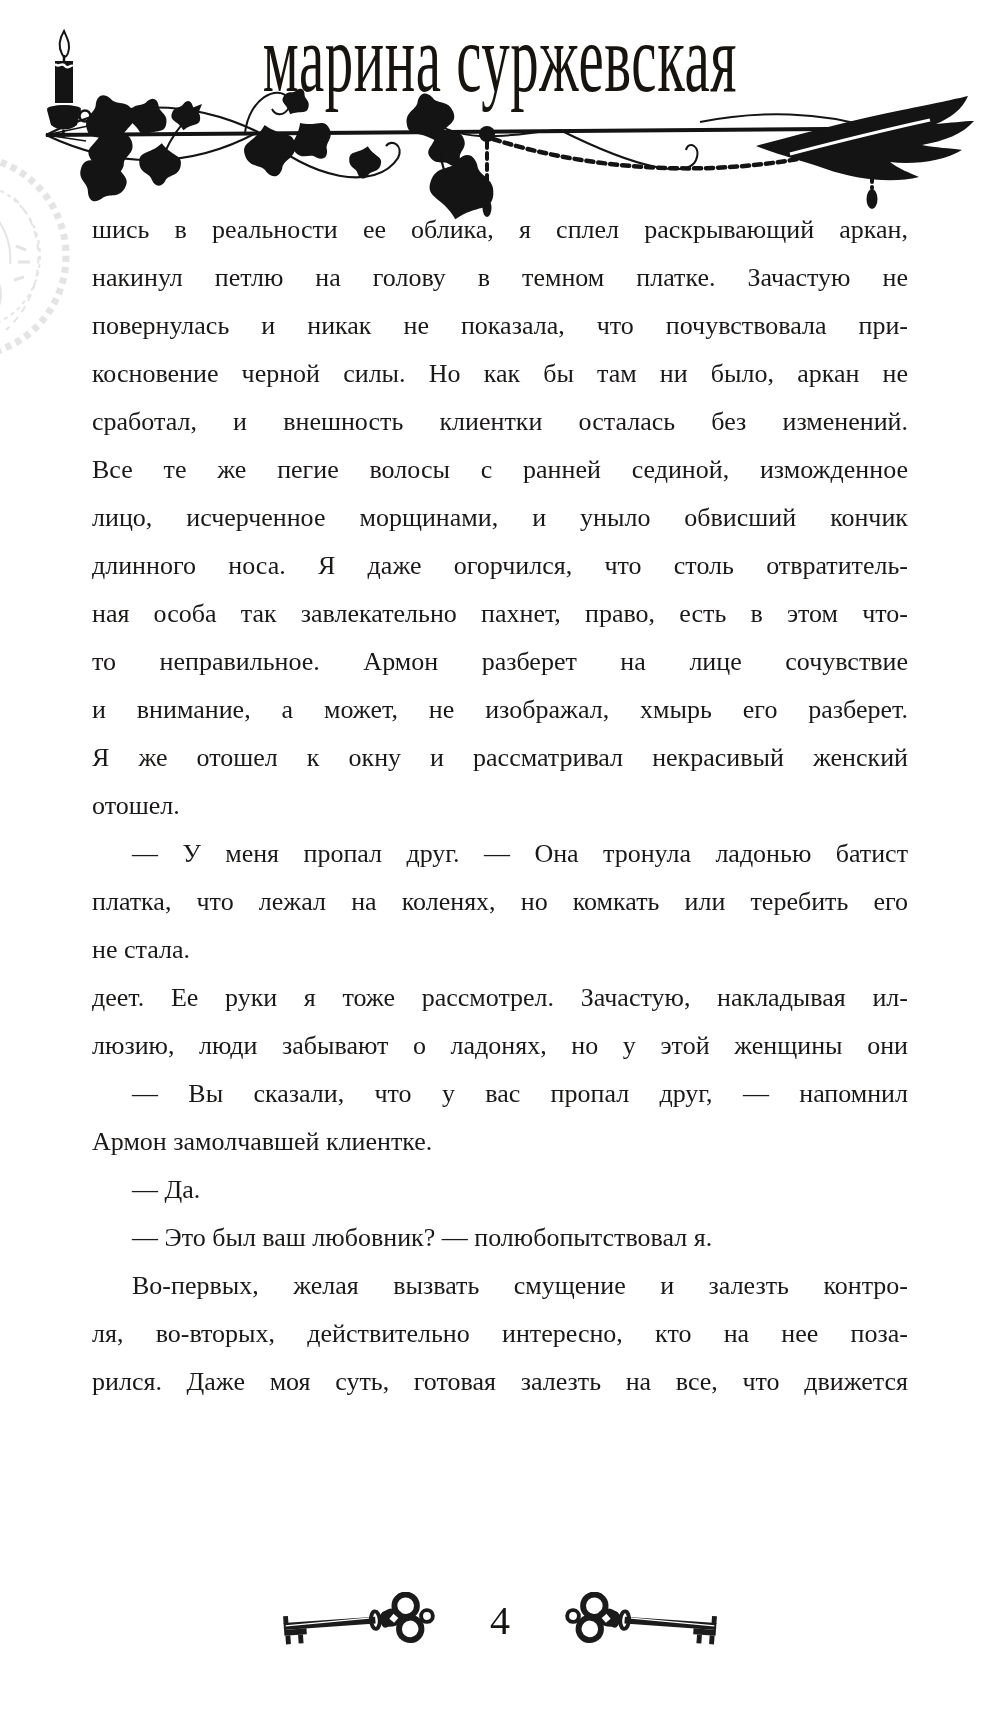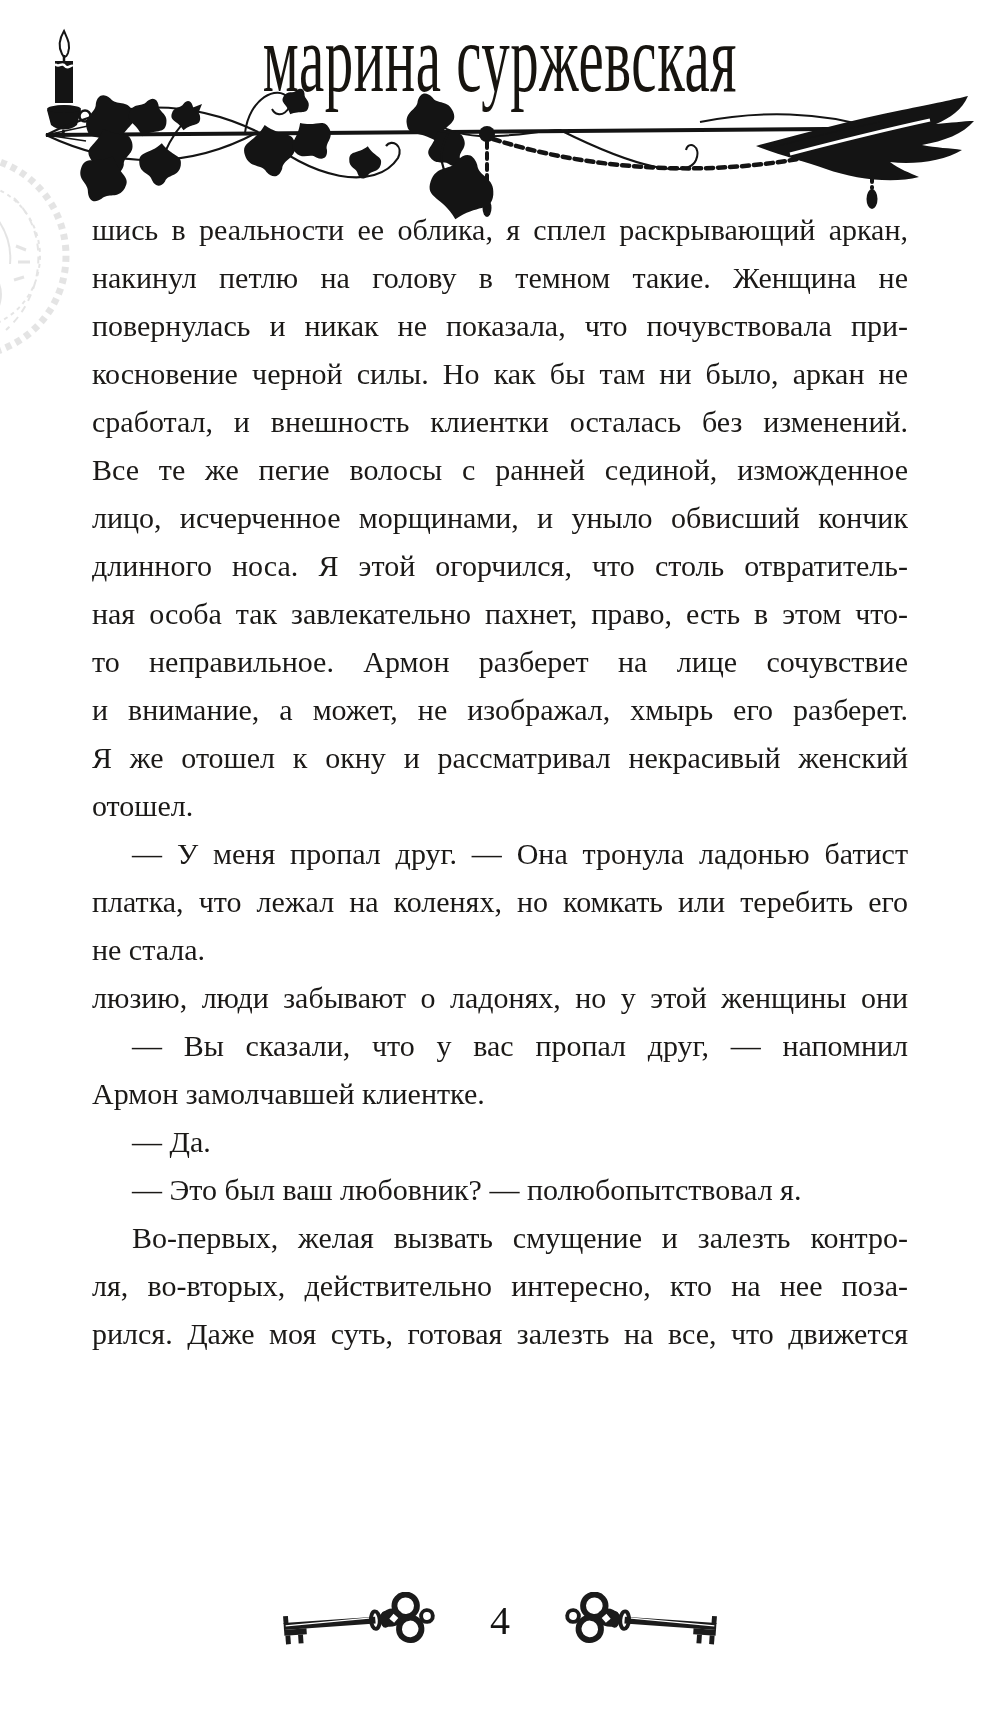--- a/index.html
+++ b/index.html
@@ -13,21 +13,21 @@
   .title-row { position:absolute; top:9px; left:0; width:1000px; text-align:center; }
   .title {
     display:inline-block; font-size:98px; line-height:1; white-space:nowrap;
     letter-spacing:1px; color:#17140f;
     transform:scaleX(0.58); transform-origin:center;
   }
   
   .ornament { position:absolute; top:28px; left:0; width:1000px; height:200px; }
   .stamp { position:absolute; top:138px; left:-6px; width:170px; height:240px; opacity:0.20; }
   
-  .text-block { position:absolute; top:206px; left:92px; width:816px; font-size:30px; }
+  .text-block { position:absolute; top:206px; left:92px; width:816px; font-size:26px; }
   .line { height:48px; line-height:48px; text-align:justify; text-align-last:left; overflow:hidden; }
   .line.fill { text-align-last:justify; }
   .line.indent { text-indent:40px; }
   
   .footer {
     position:absolute; top:1592px; left:0; width:1000px;
     display:flex; justify-content:center; align-items:center; gap:52px;
   }
   .key-svg { width:166px; height:62px; }
   .page-num { font-size:40px; line-height:1; color:#151413; padding-bottom:4px; }
@@ -112,35 +112,36 @@
       <path d="M770,120 C800,112 840,102 880,94" stroke="#141414" stroke-width="1.2" fill="none"></path>
     </g>
   </svg>
 
   <div class="title-row">
     <span class="title">марина суржевская</span>
   </div>
 
   <div class="text-block">
       <div class="line fill">шись в реальности ее облика, я сплел раскрывающий аркан,</div>
-      <div class="line fill">накинул петлю на голову в темном такие. Женщина не</div>
+      <div class="line fill">накинул петлю на голову в темном платке. Зачастую не</div>
       <div class="line fill">повернулась и никак не показала, что почувствовала при-</div>
       <div class="line fill">косновение черной силы. Но как бы там ни было, аркан не</div>
       <div class="line fill">сработал, и внешность клиентки осталась без изменений.</div>
       <div class="line fill">Все те же пегие волосы с ранней сединой, изможденное</div>
       <div class="line fill">лицо, исчерченное морщинами, и уныло обвисший кончик</div>
-      <div class="line fill">длинного носа. Я этой огорчился, что столь отвратитель-</div>
+      <div class="line fill">длинного носа. Я даже огорчился, что столь отвратитель-</div>
       <div class="line fill">ная особа так завлекательно пахнет, право, есть в этом что-</div>
       <div class="line fill">то неправильное. Армон разберет на лице сочувствие</div>
       <div class="line fill">и внимание, а может, не изображал, хмырь его разберет.</div>
       <div class="line fill">Я же отошел к окну и рассматривал некрасивый женский</div>
       <div class="line">отошел.</div>
       <div class="line indent fill">— У меня пропал друг. — Она тронула ладонью батист</div>
       <div class="line fill">платка, что лежал на коленях, но комкать или теребить его</div>
       <div class="line">не стала.</div>
+      <div class="line fill">деет. Ее руки я тоже рассмотрел. Зачастую, накладывая ил-</div>
       <div class="line fill">люзию, люди забывают о ладонях, но у этой женщины они</div>
       <div class="line indent fill">— Вы сказали, что у вас пропал друг, — напомнил</div>
       <div class="line">Армон замолчавшей клиентке.</div>
       <div class="line indent">— Да.</div>
       <div class="line indent">— Это был ваш любовник? — полюбопытствовал я.</div>
       <div class="line indent fill">Во-первых, желая вызвать смущение и залезть контро-</div>
       <div class="line fill">ля, во-вторых, действительно интересно, кто на нее поза-</div>
       <div class="line fill">рился. Даже моя суть, готовая залезть на все, что движется</div>
     </div>
 

